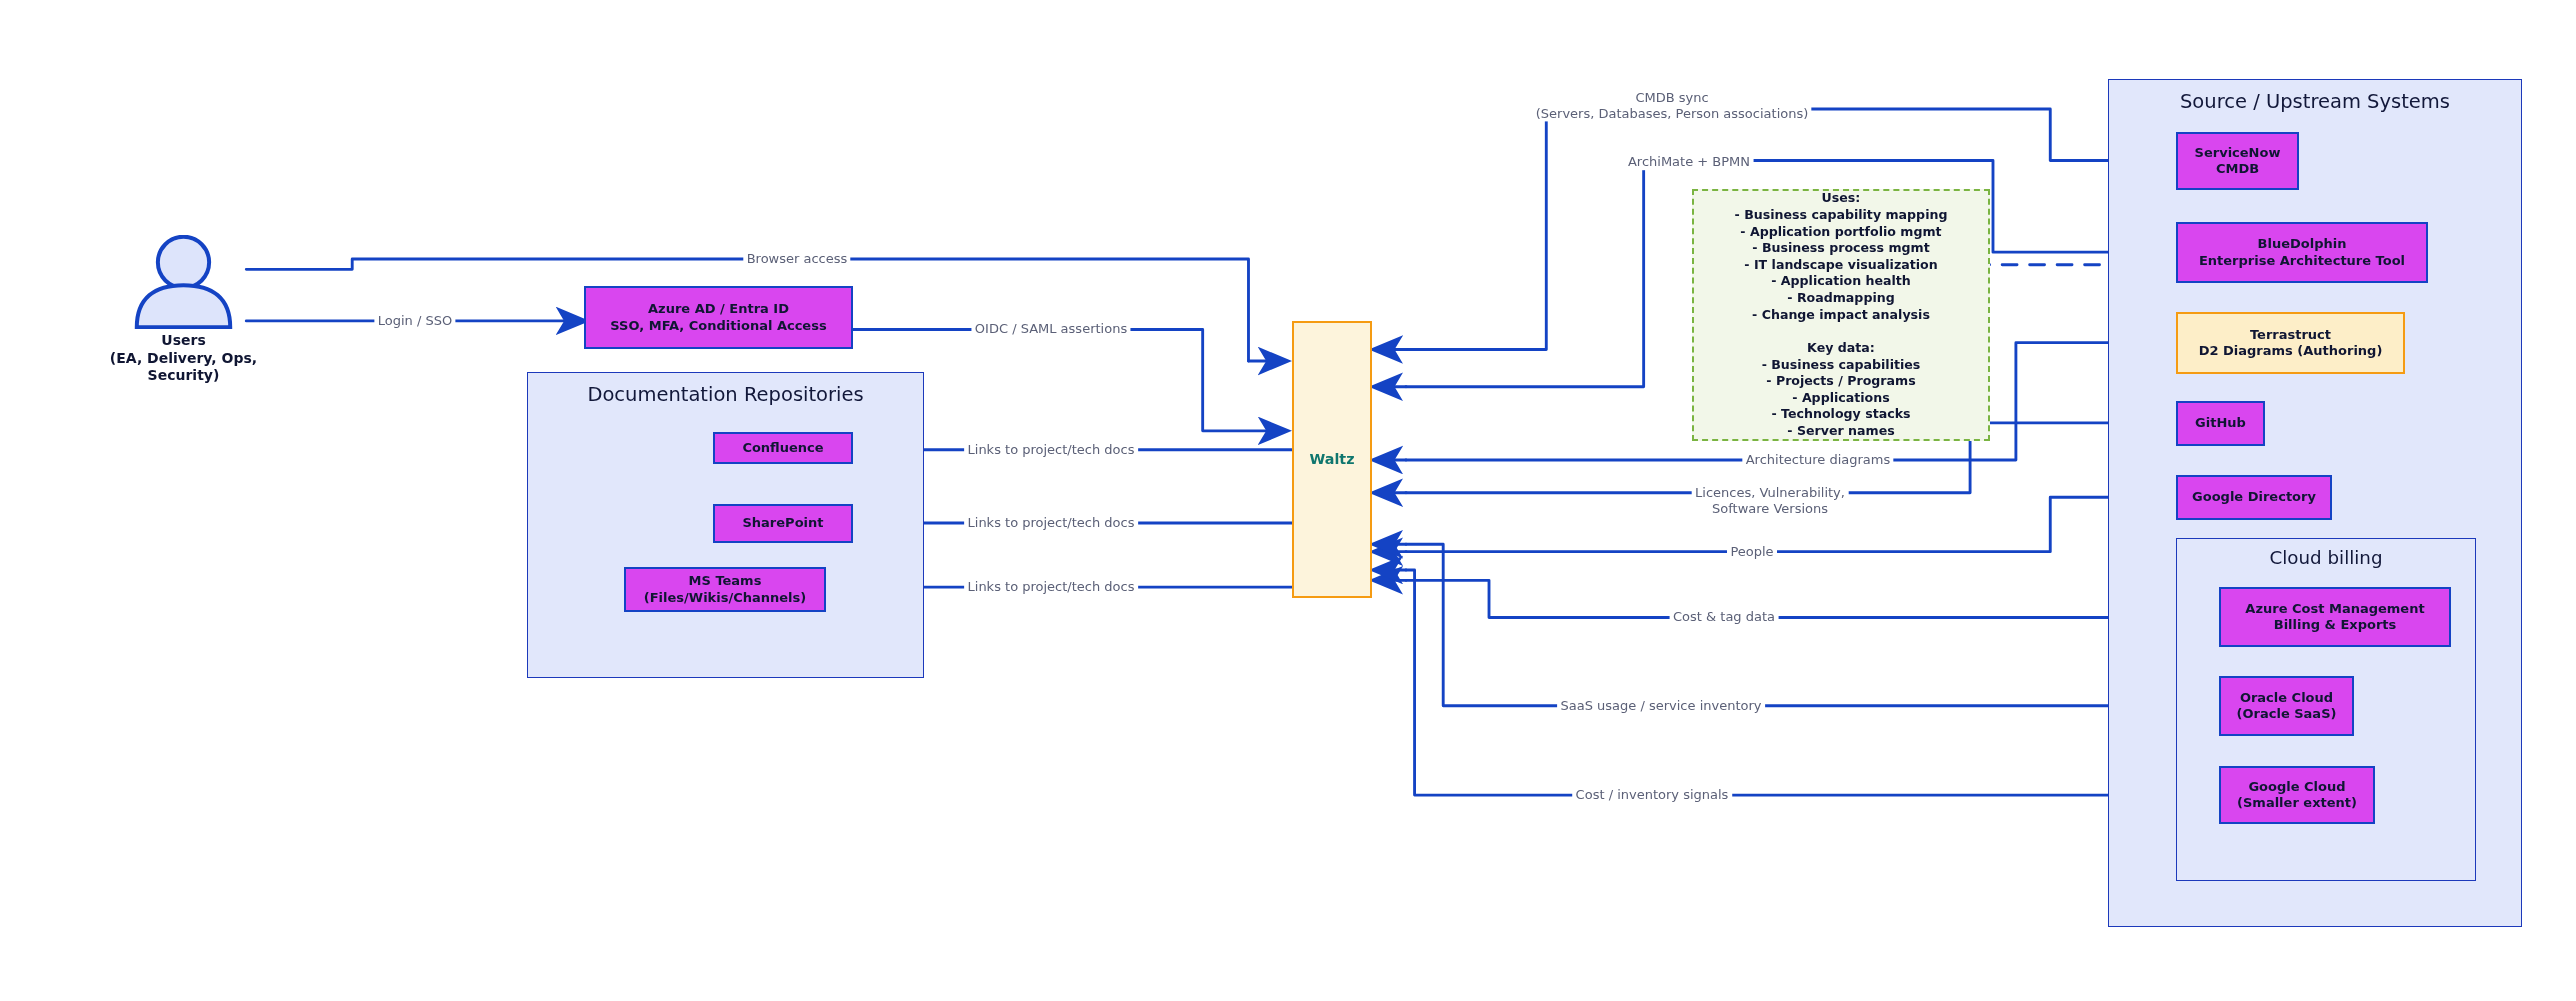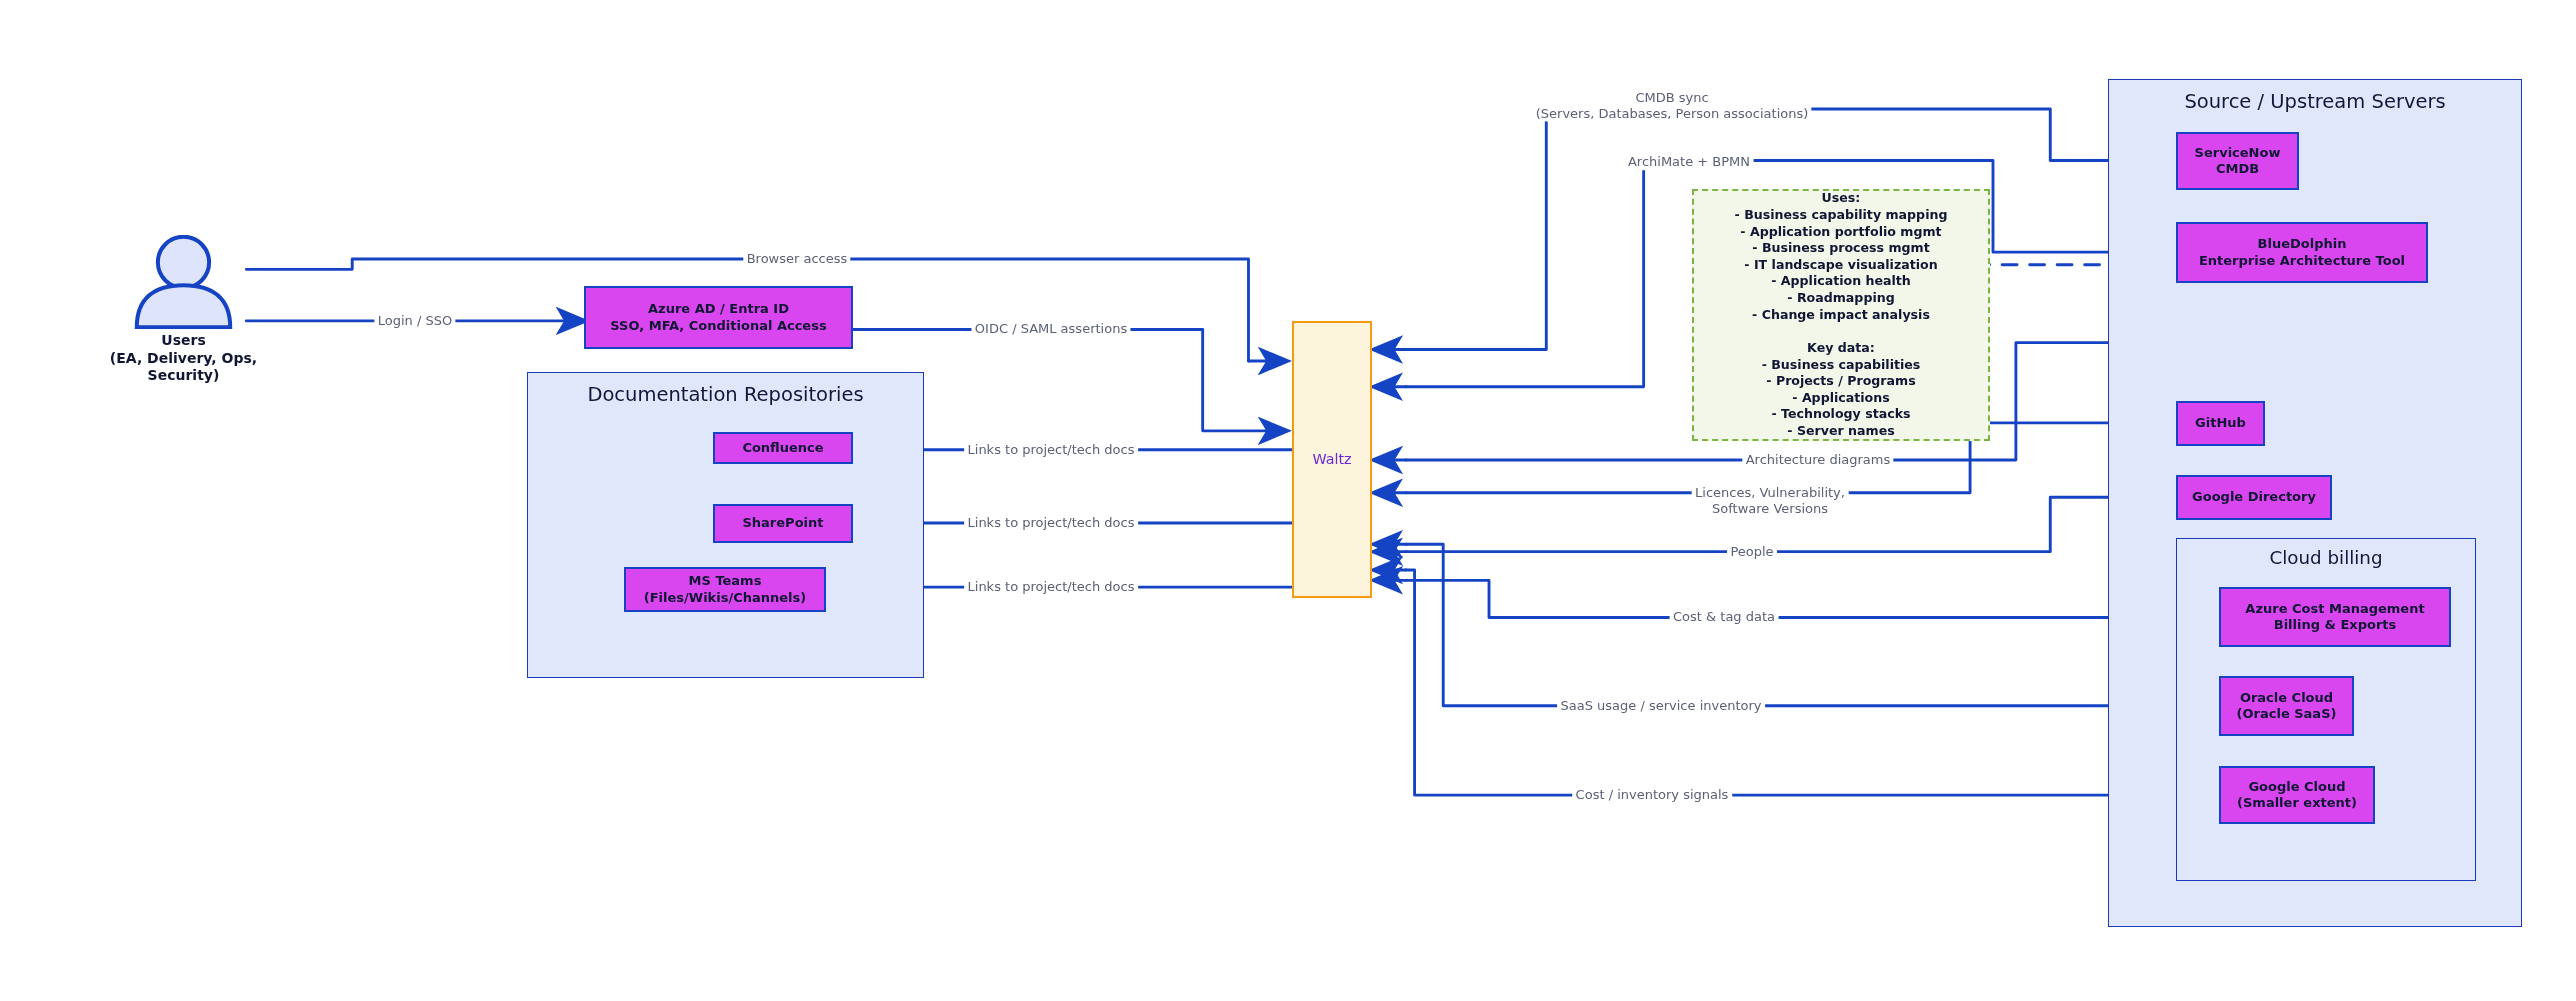--- a/index.html
+++ b/index.html
@@ -19,21 +19,21 @@
   
   .box{background:#d946ef;border:2.3px solid #1443c4;}
   .box .txt{color:#101633;font-size:13px;font-weight:700;}
 
   
   .box-orange{background:#fdeec8;border:2.3px solid #f59b12;}
   .box-orange .txt{color:#101633;font-size:13px;font-weight:700;}
 
   
   .waltz{background:#fdf4dc;border:2.9px solid #f59b12;}
-  .waltz .txt{color:#6d28d9;font-size:14.3px;font-weight:400;}
+  .waltz .txt{color:#0f766e;font-size:14.3px;font-weight:700;}
 
   
   .note{background:#f2f7e9;border:2.3px dashed #7ab441;}
   .note .txt{color:#101633;font-size:12.6px;font-weight:700;line-height:1.32;}
 
   
   .actor-wrap{position:absolute;}
   .actor-label{position:absolute;text-align:center;color:#101633;
         font-size:14px;font-weight:700;line-height:1.25;white-space:pre-line;}
 
@@ -138,33 +138,37 @@
 
 Key data:
 - Business capabilities
 - Projects / Programs
 - Applications
 - Technology stacks
 - Server names</div>
   </div>
 
   <div class="container" style="position:absolute;left:2108px;top:79px;width:412px;height:846px;">
-    <div class="container-title" style="top:10.3px;">Source / Upstream Servers</div>
+    <div class="container-title" style="top:10.3px;">Source / Upstream Systems</div>
   </div>
 
   <div class="node box" style="left:2176px;top:132px;width:123px;height:58px;">
     <div class="txt">ServiceNow
 CMDB</div>
   </div>
 
   <div class="node box" style="left:2176px;top:222px;width:252px;height:61px;">
     <div class="txt">BlueDolphin
 Enterprise Architecture Tool</div>
   </div>
 
+  <div class="node box-orange" style="left:2176px;top:312px;width:229px;height:62px;">
+    <div class="txt">Terrastruct
+D2 Diagrams (Authoring)</div>
+  </div>
 
   <div class="node box" style="left:2176px;top:401px;width:89px;height:45px;">
     <div class="txt">GitHub</div>
   </div>
 
   <div class="node box" style="left:2176px;top:475px;width:156px;height:45px;">
     <div class="txt">Google Directory</div>
   </div>
 
   <div class="container" style="position:absolute;left:2176px;top:538px;width:298px;height:341px;">

